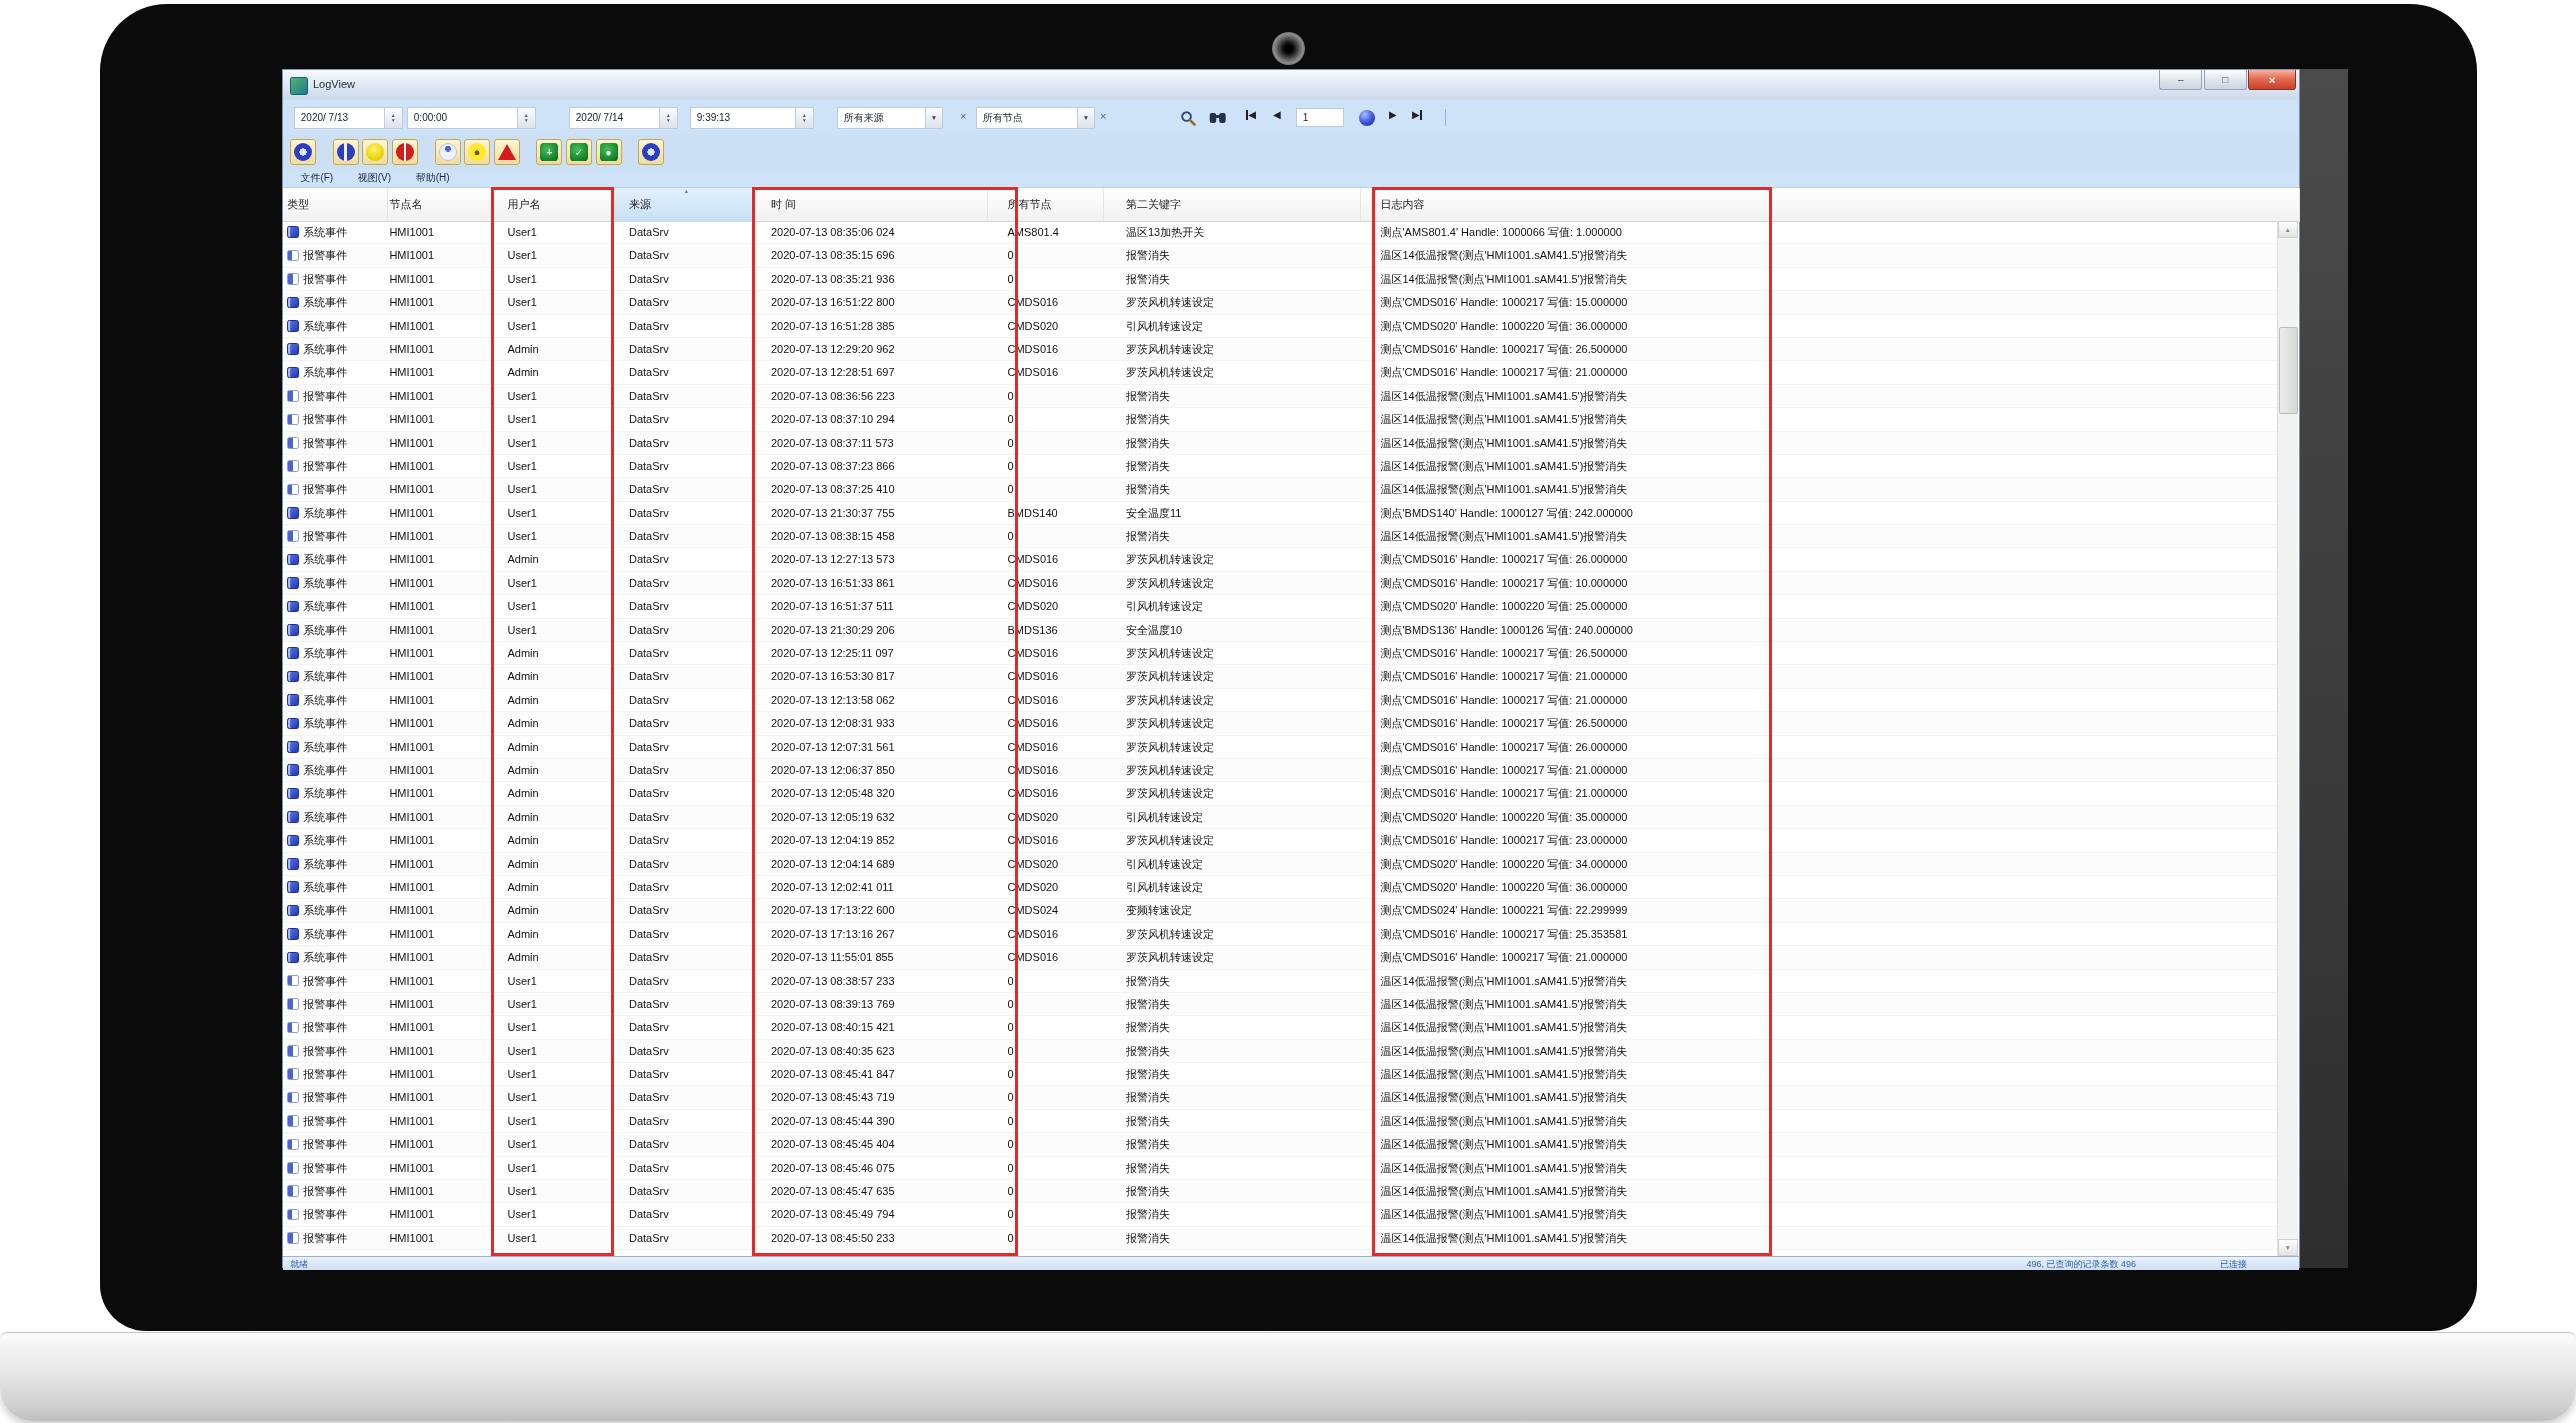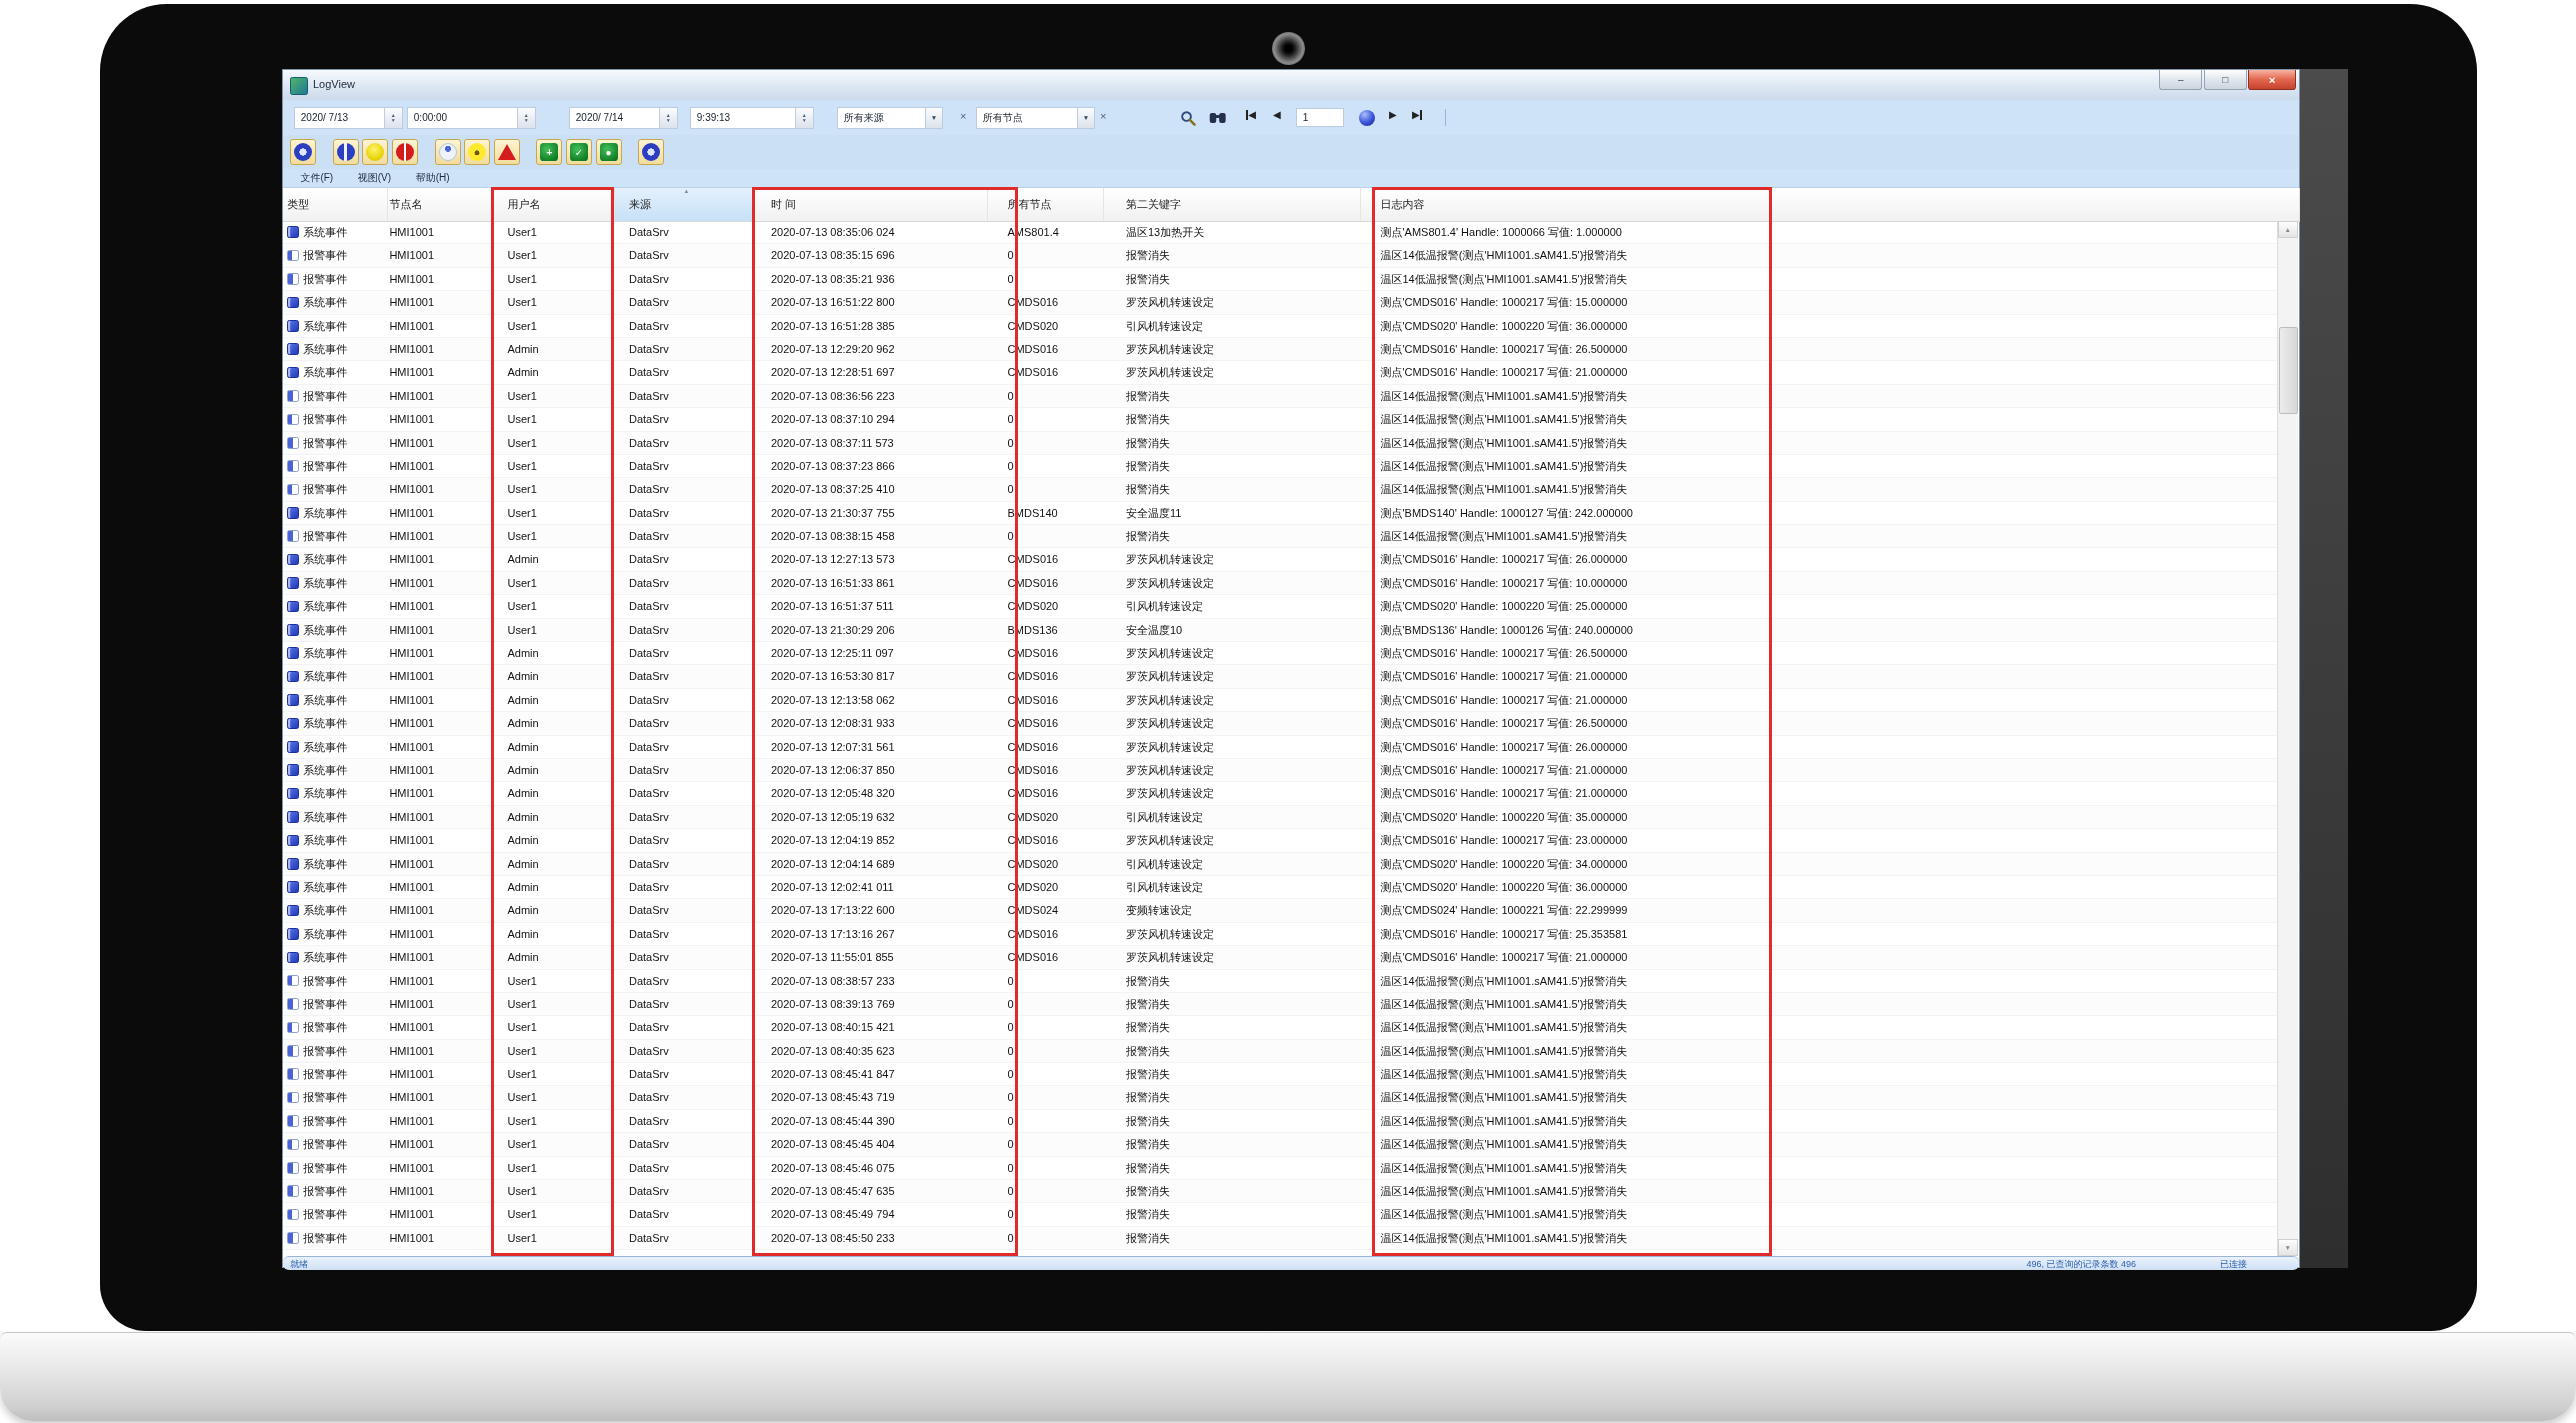--- a/index.html
+++ b/index.html
@@ -103,21 +103,21 @@
   .vscroll{position:absolute;right:1.4px;top:151px;width:20px;height:1035px;background:#f3f3f3;
     border-left:0.7px solid #ddd;}
   .varrow{position:absolute;left:0;width:100%;height:17.4px;background:linear-gradient(#fdfdfd,#e4e4e4);
     border:0.7px solid #cfcfcf;box-sizing:border-box;color:#8a8a8a;font-size:6.5px;
     display:flex;align-items:center;justify-content:center;}
   .vthumb{position:absolute;left:1.4px;top:106px;width:17.4px;height:85px;background:linear-gradient(90deg,#ececec,#d7d7d7);
     border:0.7px solid #bbb;border-radius:2.2px;}
 
   
   .statusbar{position:absolute;left:0;top:1186px;width:100%;height:13.8px;
-    background:linear-gradient(#eaf2fc,#cfe0f4);border-top:0.7px solid #9ab4d4;box-sizing:border-box;border-radius:6px;}
+    background:linear-gradient(#eaf2fc,#cfe0f4);border-top:0.7px solid #9ab4d4;box-sizing:border-box;}
   .statusbar span{position:absolute;top:1.4px;font-size:9px;color:#2d5fae;white-space:nowrap;}
   .sb-left{left:7.2px;} .sb-count{right:163px;} .sb-conn{right:52px;}
 
   
   .hl{position:absolute;border:3.6px solid #e12a2a;box-sizing:border-box;pointer-events:none;z-index:6;}
   .hl1{left:208px;top:117px;width:123px;height:1069px;}
   .hl2{left:469px;top:117px;width:266px;height:1069px;}
   .hl3{left:1089px;top:117px;width:400px;height:1069px;}
 </style>
 </head>

